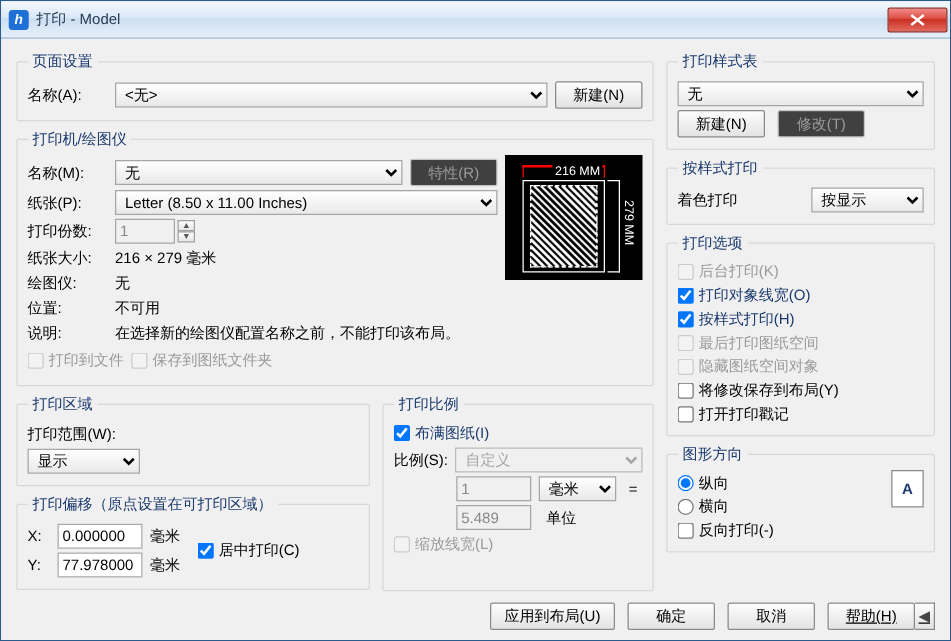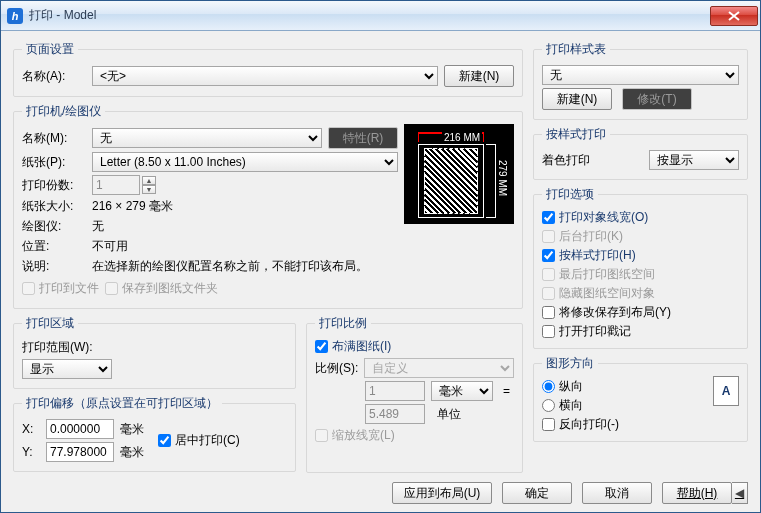--- a/index.html
+++ b/index.html
@@ -229,27 +229,27 @@
         <fieldset>
           <legend>按样式打印</legend>
           <div class="row">
             <span style="flex:1">着色打印</span>
             <select style="width:90px"><option>按显示</option></select>
           </div>
         </fieldset>
 
         <fieldset>
           <legend>打印选项</legend>
+          <label class="chk" style="color:#9a9a9a">
+              <input type="checkbox" disabled="" style="">
+              <span>后台打印(K)</span>
+            </label>
           <label class="chk">
               <input type="checkbox" checked="" style="">
               <span style="color:#1a3a6e">打印对象线宽(O)</span>
-            </label>
-          <label class="chk" style="color:#9a9a9a">
-              <input type="checkbox" disabled="" style="">
-              <span>后台打印(K)</span>
             </label>
           <label class="chk">
               <input type="checkbox" checked="" style="">
               <span style="color:#1a3a6e">按样式打印(H)</span>
             </label>
           <label class="chk" style="color:#9a9a9a">
               <input type="checkbox" disabled="" style="">
               <span>最后打印图纸空间</span>
             </label>
           <label class="chk" style="color:#9a9a9a">

